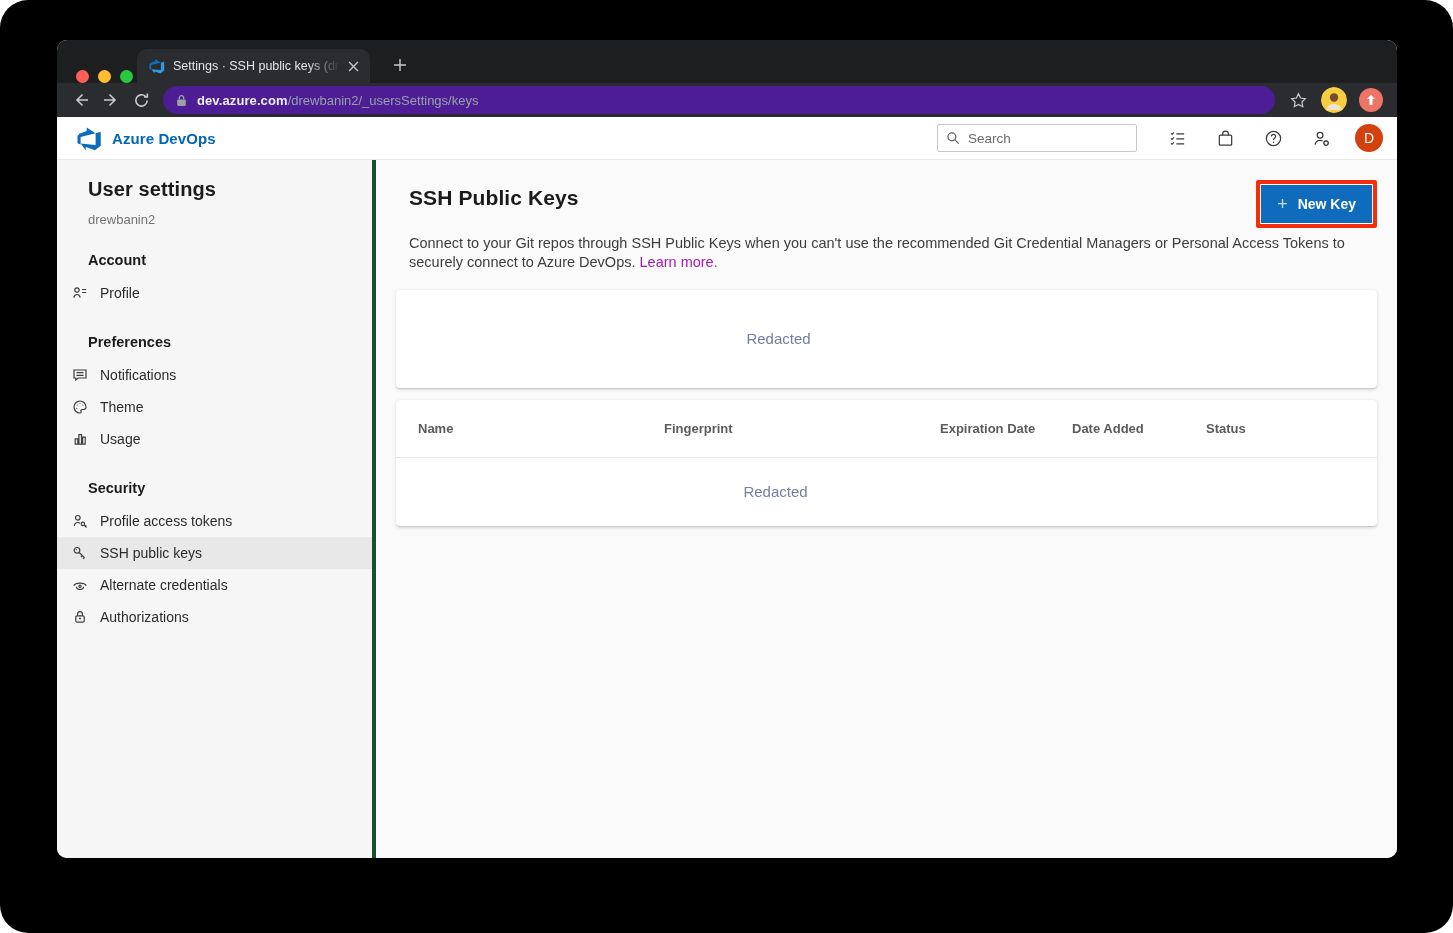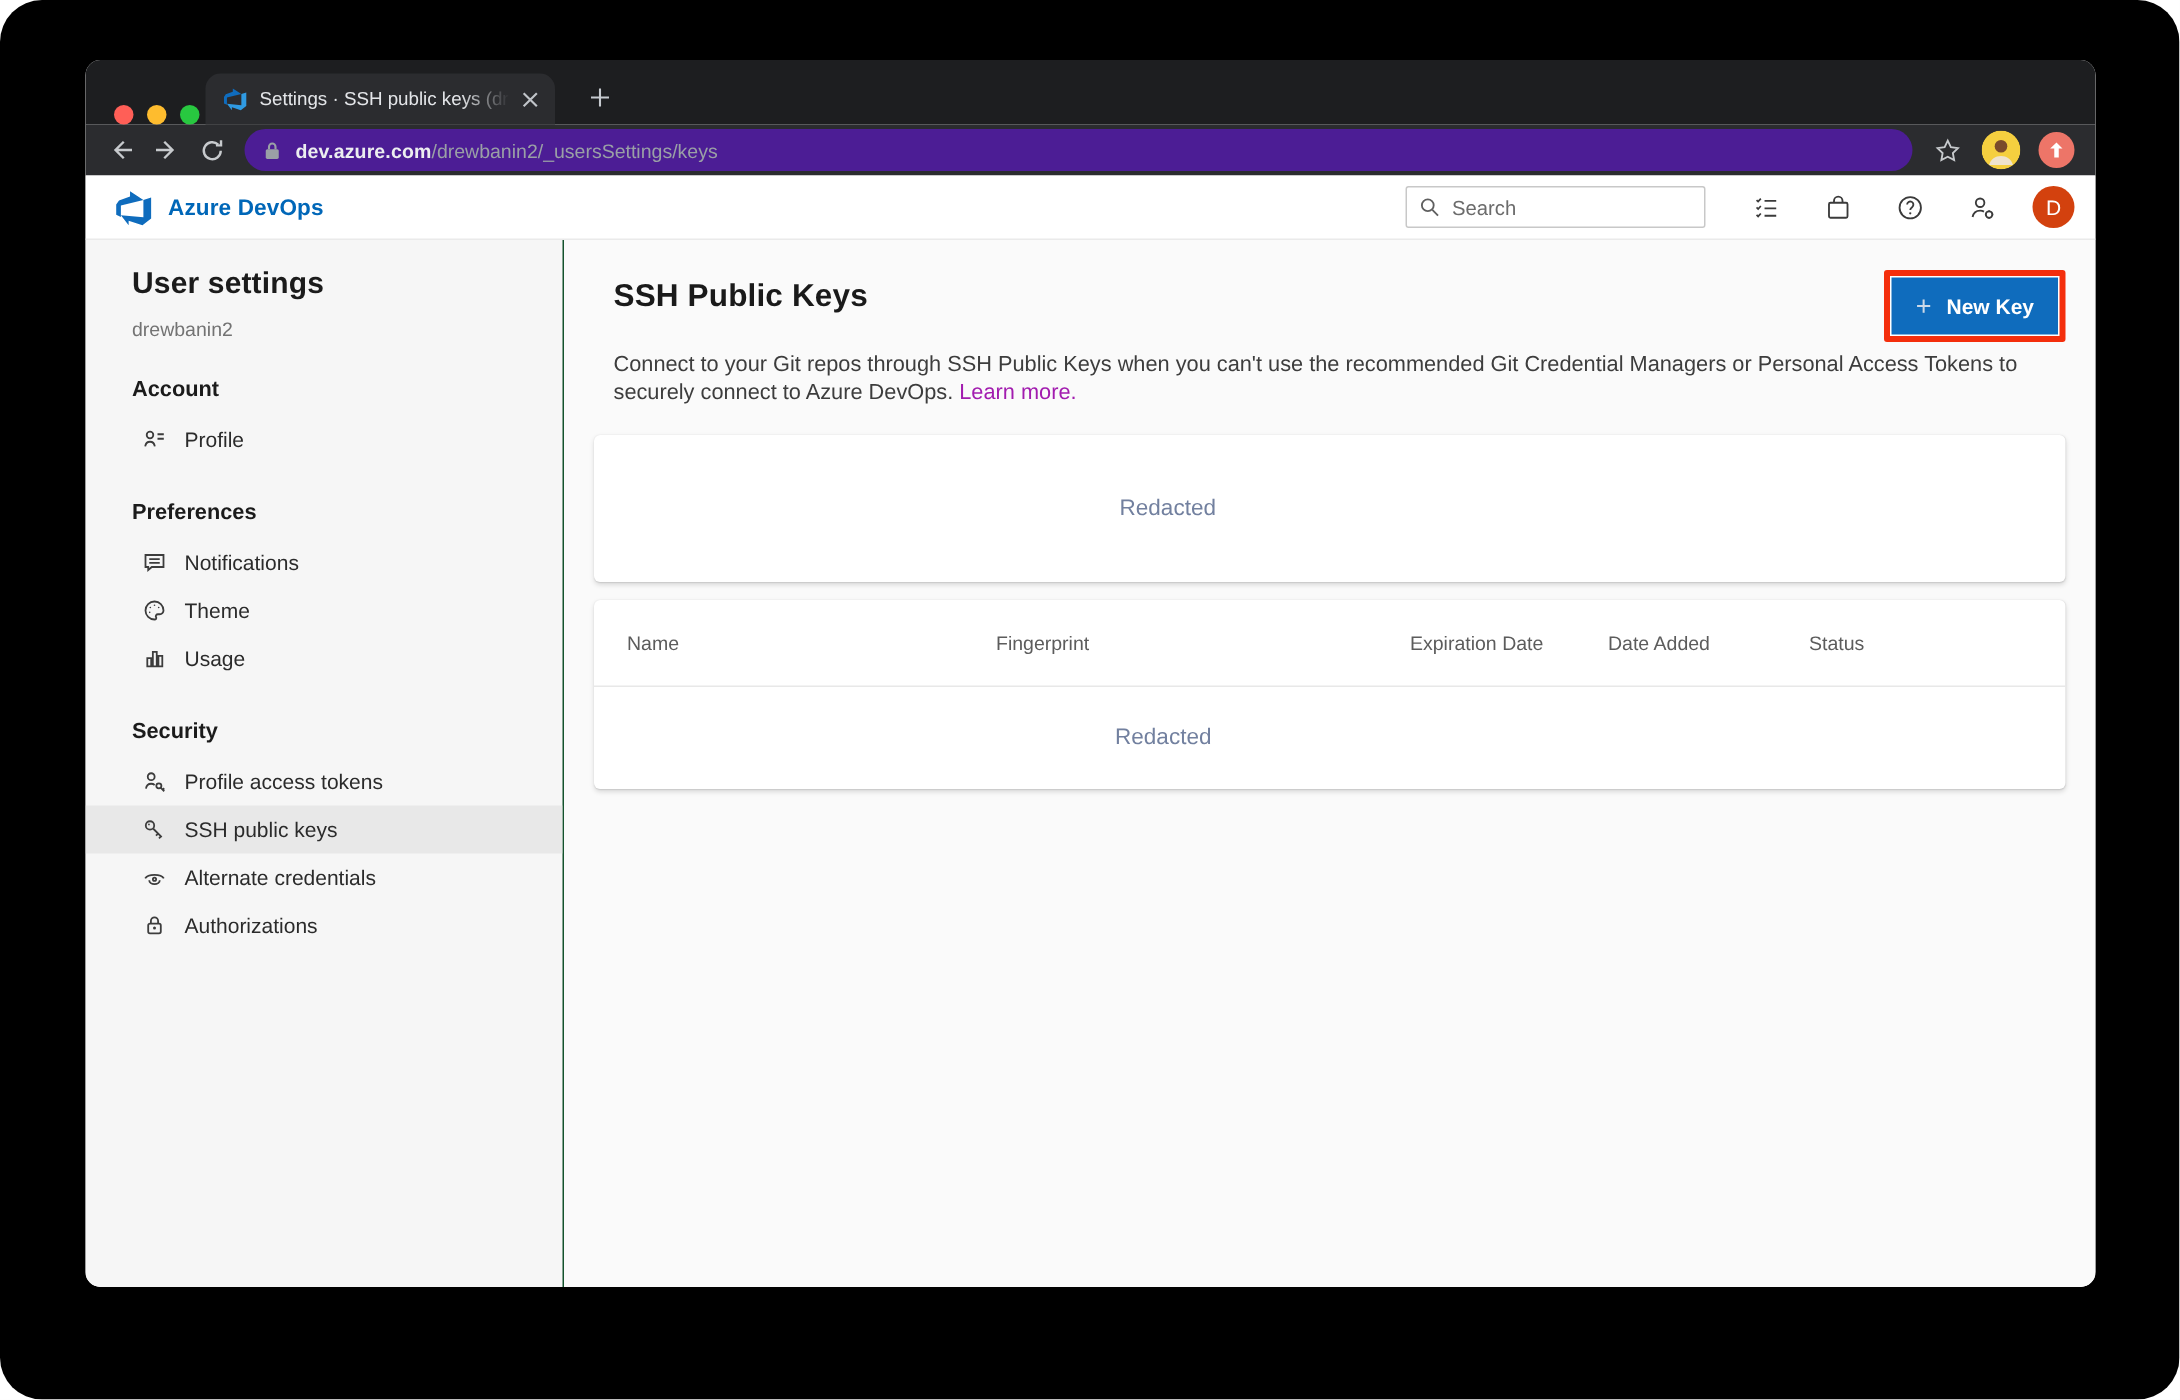--- a/index.html
+++ b/index.html
@@ -69,25 +69,25 @@
   .hicon { width: 48px; height: 34px; display: flex; align-items: center; justify-content: center; color: #3b3b3b; cursor: pointer; }
   .hicon svg { width: 19px; height: 19px; }
   .avatar-d {
     width: 28px; height: 28px; border-radius: 50%; background: #d3410e; color: #fff;
     display: flex; align-items: center; justify-content: center; font-size: 14px; font-weight: 400; margin-left: 10px;
   }
 
   
   .content { flex: 1; display: flex; min-height: 0; }
 
-  .sidebar { width: 319px; flex: none; background: #f6f6f6; border-right: 1px solid #14532d; padding-top: 18px; overflow: hidden; }
+  .sidebar { width: 319px; flex: none; background: #f6f6f6; border-right: 4px solid #14532d; padding-top: 18px; overflow: hidden; }
   .sb-title { font-size: 20px; font-weight: 700; color: #1b1b1b; padding-left: 31px; letter-spacing: .1px; }
   .sb-sub { font-size: 13px; color: #737373; padding-left: 31px; margin-top: 11px; }
   .sb-section { font-size: 14.5px; font-weight: 700; color: #1b1b1b; padding-left: 31px; margin-top: 25px; margin-bottom: 9px; }
-  .sb-item { height: 32px; display: flex; align-items: center; padding-left: 38px; cursor: pointer; color: #2b2b2b; text-align: right; }
+  .sb-item { height: 32px; display: flex; align-items: center; padding-left: 15px; cursor: pointer; color: #2b2b2b; text-align: right; }
   .sb-item.selected { background: #e8e8e8; }
   .sb-item .icn { width: 16px; height: 16px; flex: none; color: #3d3d3d; display: flex; }
   .sb-item .icn svg { width: 16px; height: 16px; }
   .sb-item .lbl { font-size: 14px; margin-left: 12px; }
 
   .main { flex: 1; background: #fafafa; padding: 20px 20px 0 20px; min-width: 0; }
   .main-head { display: flex; justify-content: space-between; align-items: flex-start; margin-left: 13px; }
   .page-title { font-size: 21px; font-weight: 700; color: #1a1a1a; padding-top: 6px; letter-spacing: .1px; }
 
   .annotation { border: 4px solid #f42e0c; background: #fff; padding: 1px; border-radius: 2px; flex: none; }
@@ -106,21 +106,21 @@
   }
   .card.empty { height: 98px; display: flex; align-items: center; justify-content: center; }
   .redacted { color: #72809f; font-size: 15px; transform: translateX(-108px); }
 
   .card.table { margin-top: 12px; }
   .thead {
     display: grid; grid-template-columns: 246px 276px 132px 134px 1fr;
     padding-left: 22px; height: 58px; align-items: center;
     border-bottom: 1px solid #e8e8e8;
   }
-  .th { font-size: 13px; font-weight: 400; color: #5c5c5c; }
+  .th { font-size: 13px; font-weight: 700; color: #5c5c5c; }
   .trow { height: 68px; display: flex; align-items: center; justify-content: center; }
   .trow .redacted { transform: translateX(-111px); }
 </style>
 </head>
 <body>
 
 <div class="canvas">
   <div class="window">
 
     <div class="tabstrip">

